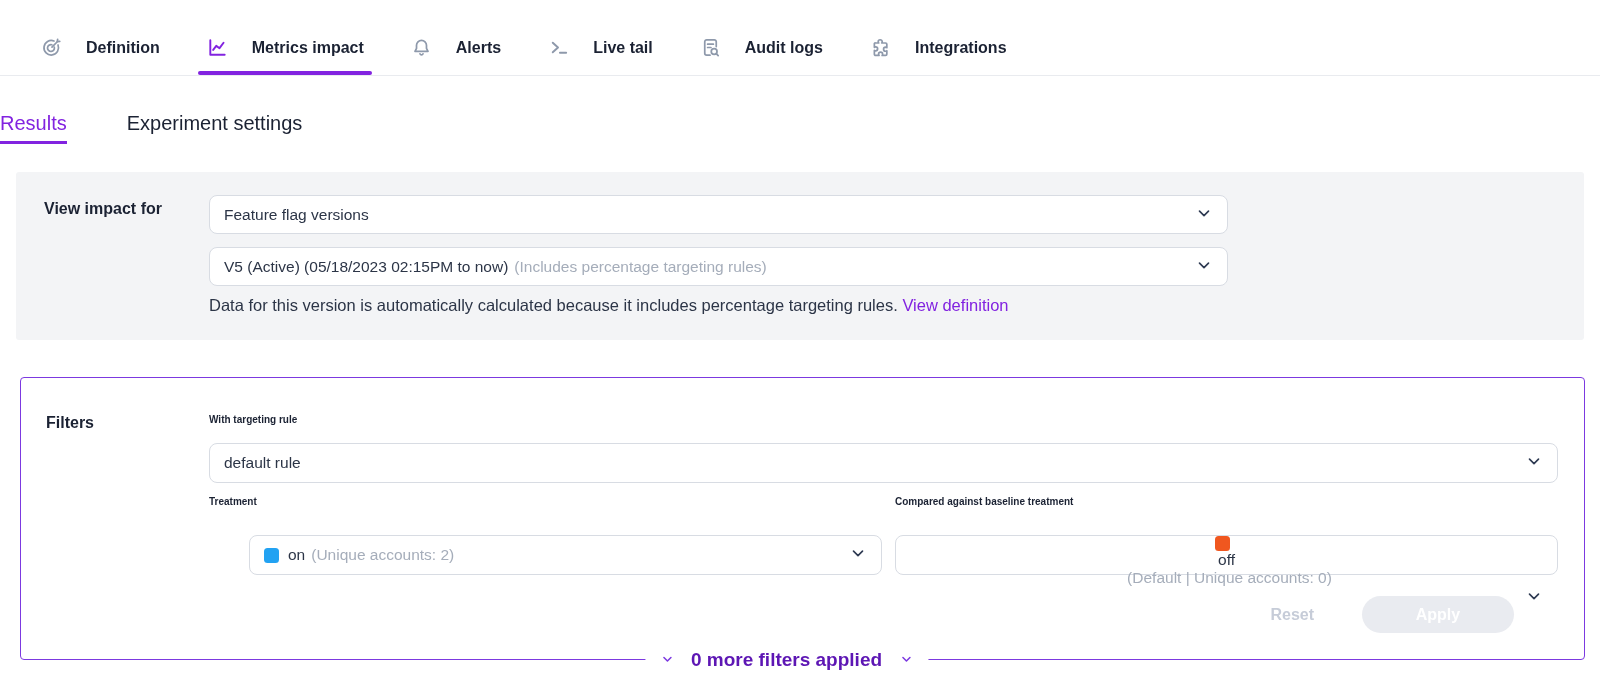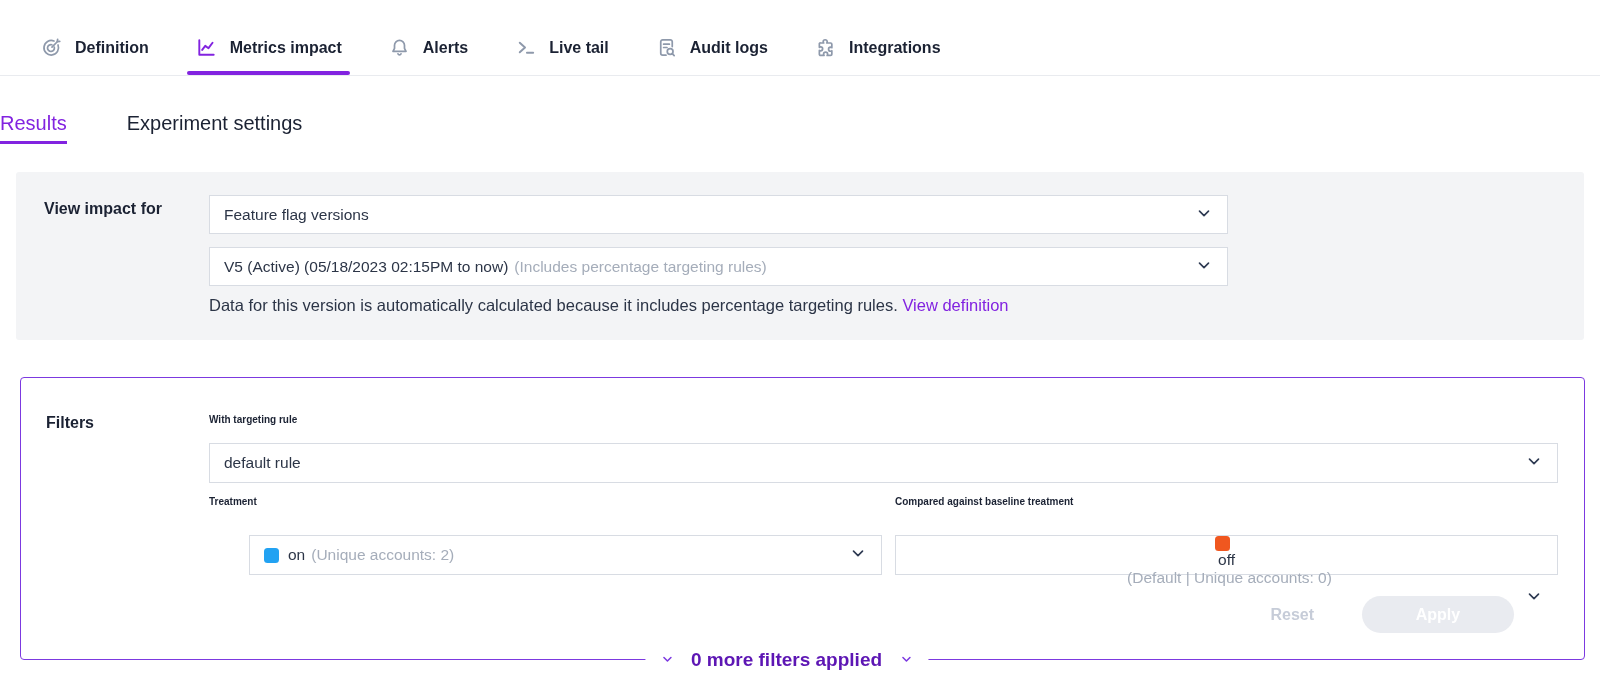--- a/index.html
+++ b/index.html
@@ -17,36 +17,36 @@
     --swatch-on:#22a2f2;
     --swatch-off:#f0571f;
   }
   *{box-sizing:border-box;margin:0;padding:0;}
   body{font-family:"Liberation Sans","DejaVu Sans",sans-serif;background:#fff;}
   #app{position:relative;width:1600px;height:689px;background:#fff;overflow:hidden;}
 
   
   .topnav{position:absolute;top:0;left:0;right:0;height:76px;border-bottom:1px solid #e9ebef;
     display:flex;align-items:center;padding:20px 0 0 40px;gap:46px;background:#fff;}
-  .nav-item{position:relative;display:flex;align-items:center;gap:12px;height:100%;
+  .nav-item{position:relative;display:flex;align-items:center;gap:23px;height:100%;
     font-size:16px;font-weight:600;color:var(--text-dark);cursor:pointer;white-space:nowrap;}
   .nav-item svg{display:block;}
   .nav-item.active::after{content:"";position:absolute;left:-8px;right:-8px;bottom:0;height:4px;
     background:var(--accent);border-radius:2px;}
 
   
   .subtabs{position:absolute;top:112px;left:0;right:0;display:flex;justify-content:flex-start;gap:60px;}
   .subtab{font-size:20px;font-weight:500;color:var(--text-dark);cursor:pointer;padding-bottom:9px;}
   .subtab.active{color:var(--accent);padding-bottom:6px;border-bottom:3px solid var(--accent);}
 
   
   .view-panel{position:absolute;top:172px;left:16px;right:16px;height:168px;background:var(--panel-gray);border-radius:3px;}
   .view-label{position:absolute;left:28px;top:28px;font-size:16px;font-weight:700;color:var(--text-dark);}
   .select{display:flex;align-items:center;background:#fff;border:1px solid var(--border-gray);
-    border-radius:0;padding:0 14px;font-size:15.5px;color:var(--text-body);cursor:pointer;}
+    border-radius:8px;padding:0 14px;font-size:15.5px;color:var(--text-body);cursor:pointer;}
   .select .chev{margin-left:auto;flex:none;}
   .select .value{white-space:nowrap;}
   .select .hint{color:var(--text-muted);margin-left:6px;white-space:nowrap;}
   .vp-select1{position:absolute;left:193px;top:23px;width:1019px;height:39px;}
   .vp-select2{position:absolute;left:193px;top:75px;width:1019px;height:39px;}
   .vp-caption{position:absolute;left:193px;top:124px;font-size:16.5px;color:var(--text-body);}
   .vp-caption a{color:var(--accent);text-decoration:none;cursor:pointer;}
 
   
   .filters-panel{position:absolute;top:377px;left:20px;right:15px;height:283px;background:#fff;

